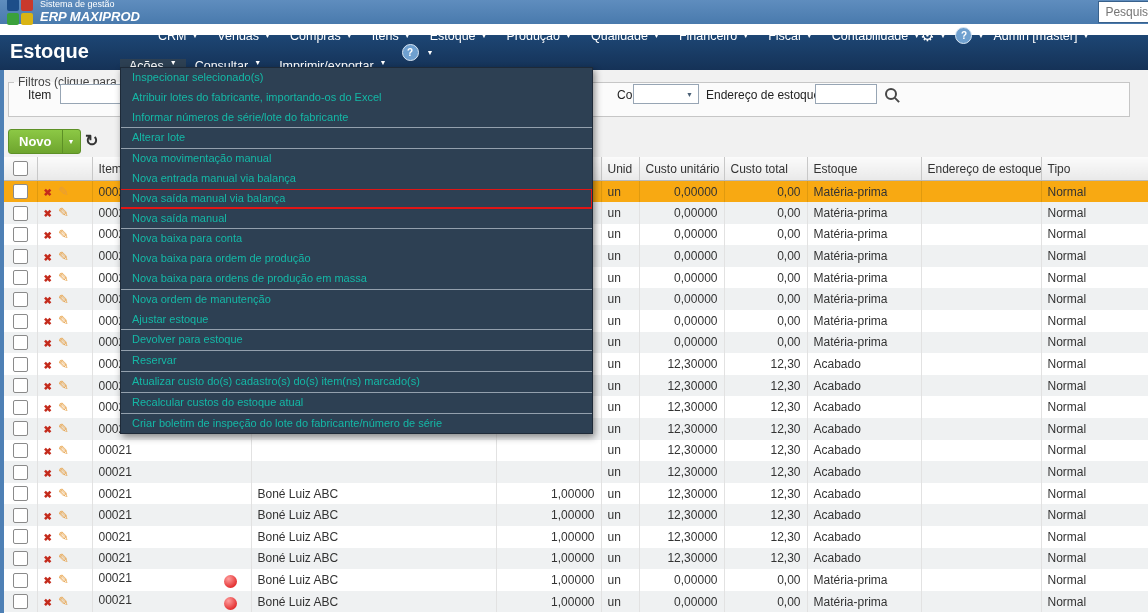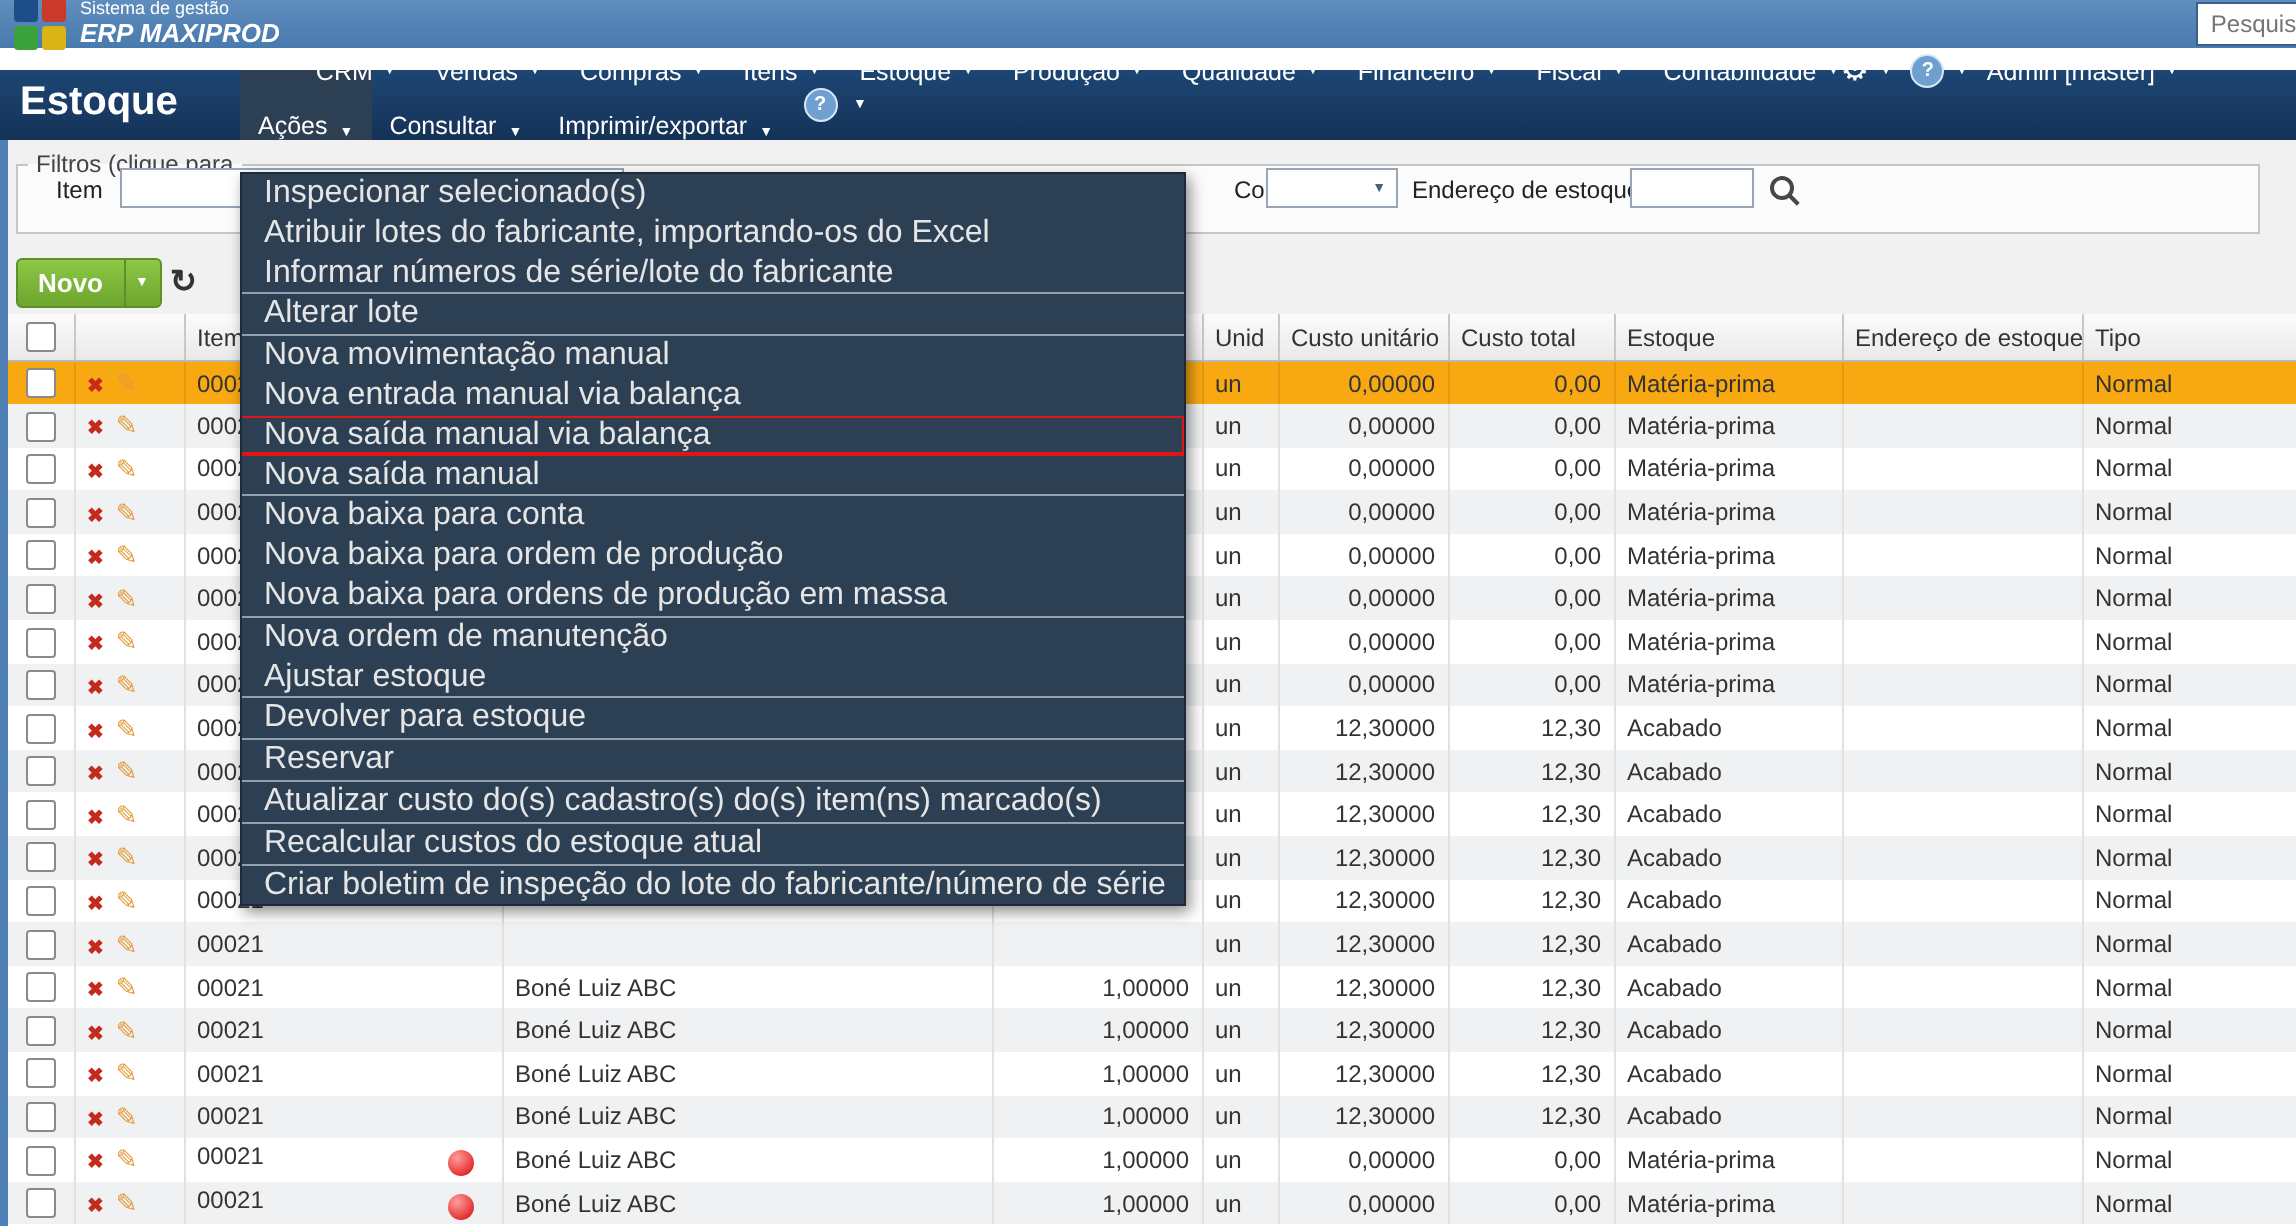--- a/index.html
+++ b/index.html
@@ -30,21 +30,21 @@
     color:#fff;font-size:10px;font-weight:bold;display:flex;align-items:center;justify-content:center;}
   .search-box{width:152px;height:20px;border:1px solid #38618c;font:12px "Liberation Sans",sans-serif;
     padding:0 6px;color:#444;background:#fff;}
   
   .headerbar{
     position:absolute;top:35px;left:0;width:1148px;height:35px;
     background:linear-gradient(#1d4674,#153257);color:#fff;z-index:9;
   }
   .page-title{position:absolute;left:10px;top:5px;font-size:20px;font-weight:bold;}
   .toolbar{position:absolute;left:120px;top:0;height:35px;display:flex;align-items:stretch;font-size:12.5px;}
-  .tb-item{display:flex;align-items:flex-end;gap:6px;padding:0 9px;cursor:pointer;white-space:nowrap;}
+  .tb-item{display:flex;align-items:flex-start;gap:6px;padding:0 9px;cursor:pointer;white-space:nowrap;margin-top:24px;}
   .tb-item.active{background:#2d4053;}
   .tb-help{display:flex;align-items:center;gap:8px;padding:0 6px;}
   
   .content{position:absolute;top:70px;left:0;width:1144px;bottom:0;background:#f1f1f1;border-left:4px solid #4e80b5;}
   fieldset.filters{position:absolute;left:4px;top:5px;width:1120px;height:40px;margin:0;padding:0;
     border:1px solid #c6c6c6;background:#fbfbfb;}
   fieldset.filters legend{margin-left:5px;padding:0 4px;font-size:12px;color:#444;}
   .f-label{position:absolute;font-size:12px;color:#222;top:13px;}
   .lbl-item{left:24px;}
   .lbl-conta{left:595px;}
@@ -75,22 +75,22 @@
   tbody tr.selected{background:#f8a912;}
   tbody tr.selected td{border-right:1px solid #e09a0e;}
   td.num{text-align:right;}
   td.c{text-align:center;padding:0;}
   .cb{display:inline-block;width:13px;height:13px;background:#fff;border:1px solid #8a8a8a;border-radius:2px;vertical-align:middle;cursor:pointer;}
   .icon-x{color:#c42b1c;font-weight:bold;font-size:10px;cursor:pointer;margin-right:6px;}
   .icon-pencil{color:#e59b3c;font-size:13px;cursor:pointer;}
   .dot{display:inline-block;width:13px;height:13px;border-radius:50%;
     background:radial-gradient(circle at 35% 30%,#ff9d9d,#e22c2c 75%);float:right;margin:4px 8px 0 0;}
   
-  .menu{position:absolute;left:120px;top:86px;width:471px;background:#2d4053;border:1px solid #1e2a38;
-    box-shadow:2px 3px 7px rgba(0,0,0,.45);z-index:50;color:#e5e5e5;font-size:16px;}
+  .menu{position:absolute;left:120px;top:67px;width:471px;background:#2d4053;border:1px solid #1e2a38;
+    box-shadow:2px 3px 7px rgba(0,0,0,.45);z-index:50;color:#14b8a6;font-size:11px;}
   .mi{height:19.8px;line-height:19.8px;padding:0 11px;white-space:nowrap;overflow:hidden;position:relative;cursor:pointer;}
   .msep{height:0;border-top:1px solid #93a0ad;margin:0;}
   .mi.red-highlight::after{content:"";position:absolute;left:-12px;right:-2px;top:-2px;bottom:-1px;
     border:3px solid #e01616;pointer-events:none;}
 </style>
 </head>
 <body>
 
 <div class="topbar">
   <div class="brand">

